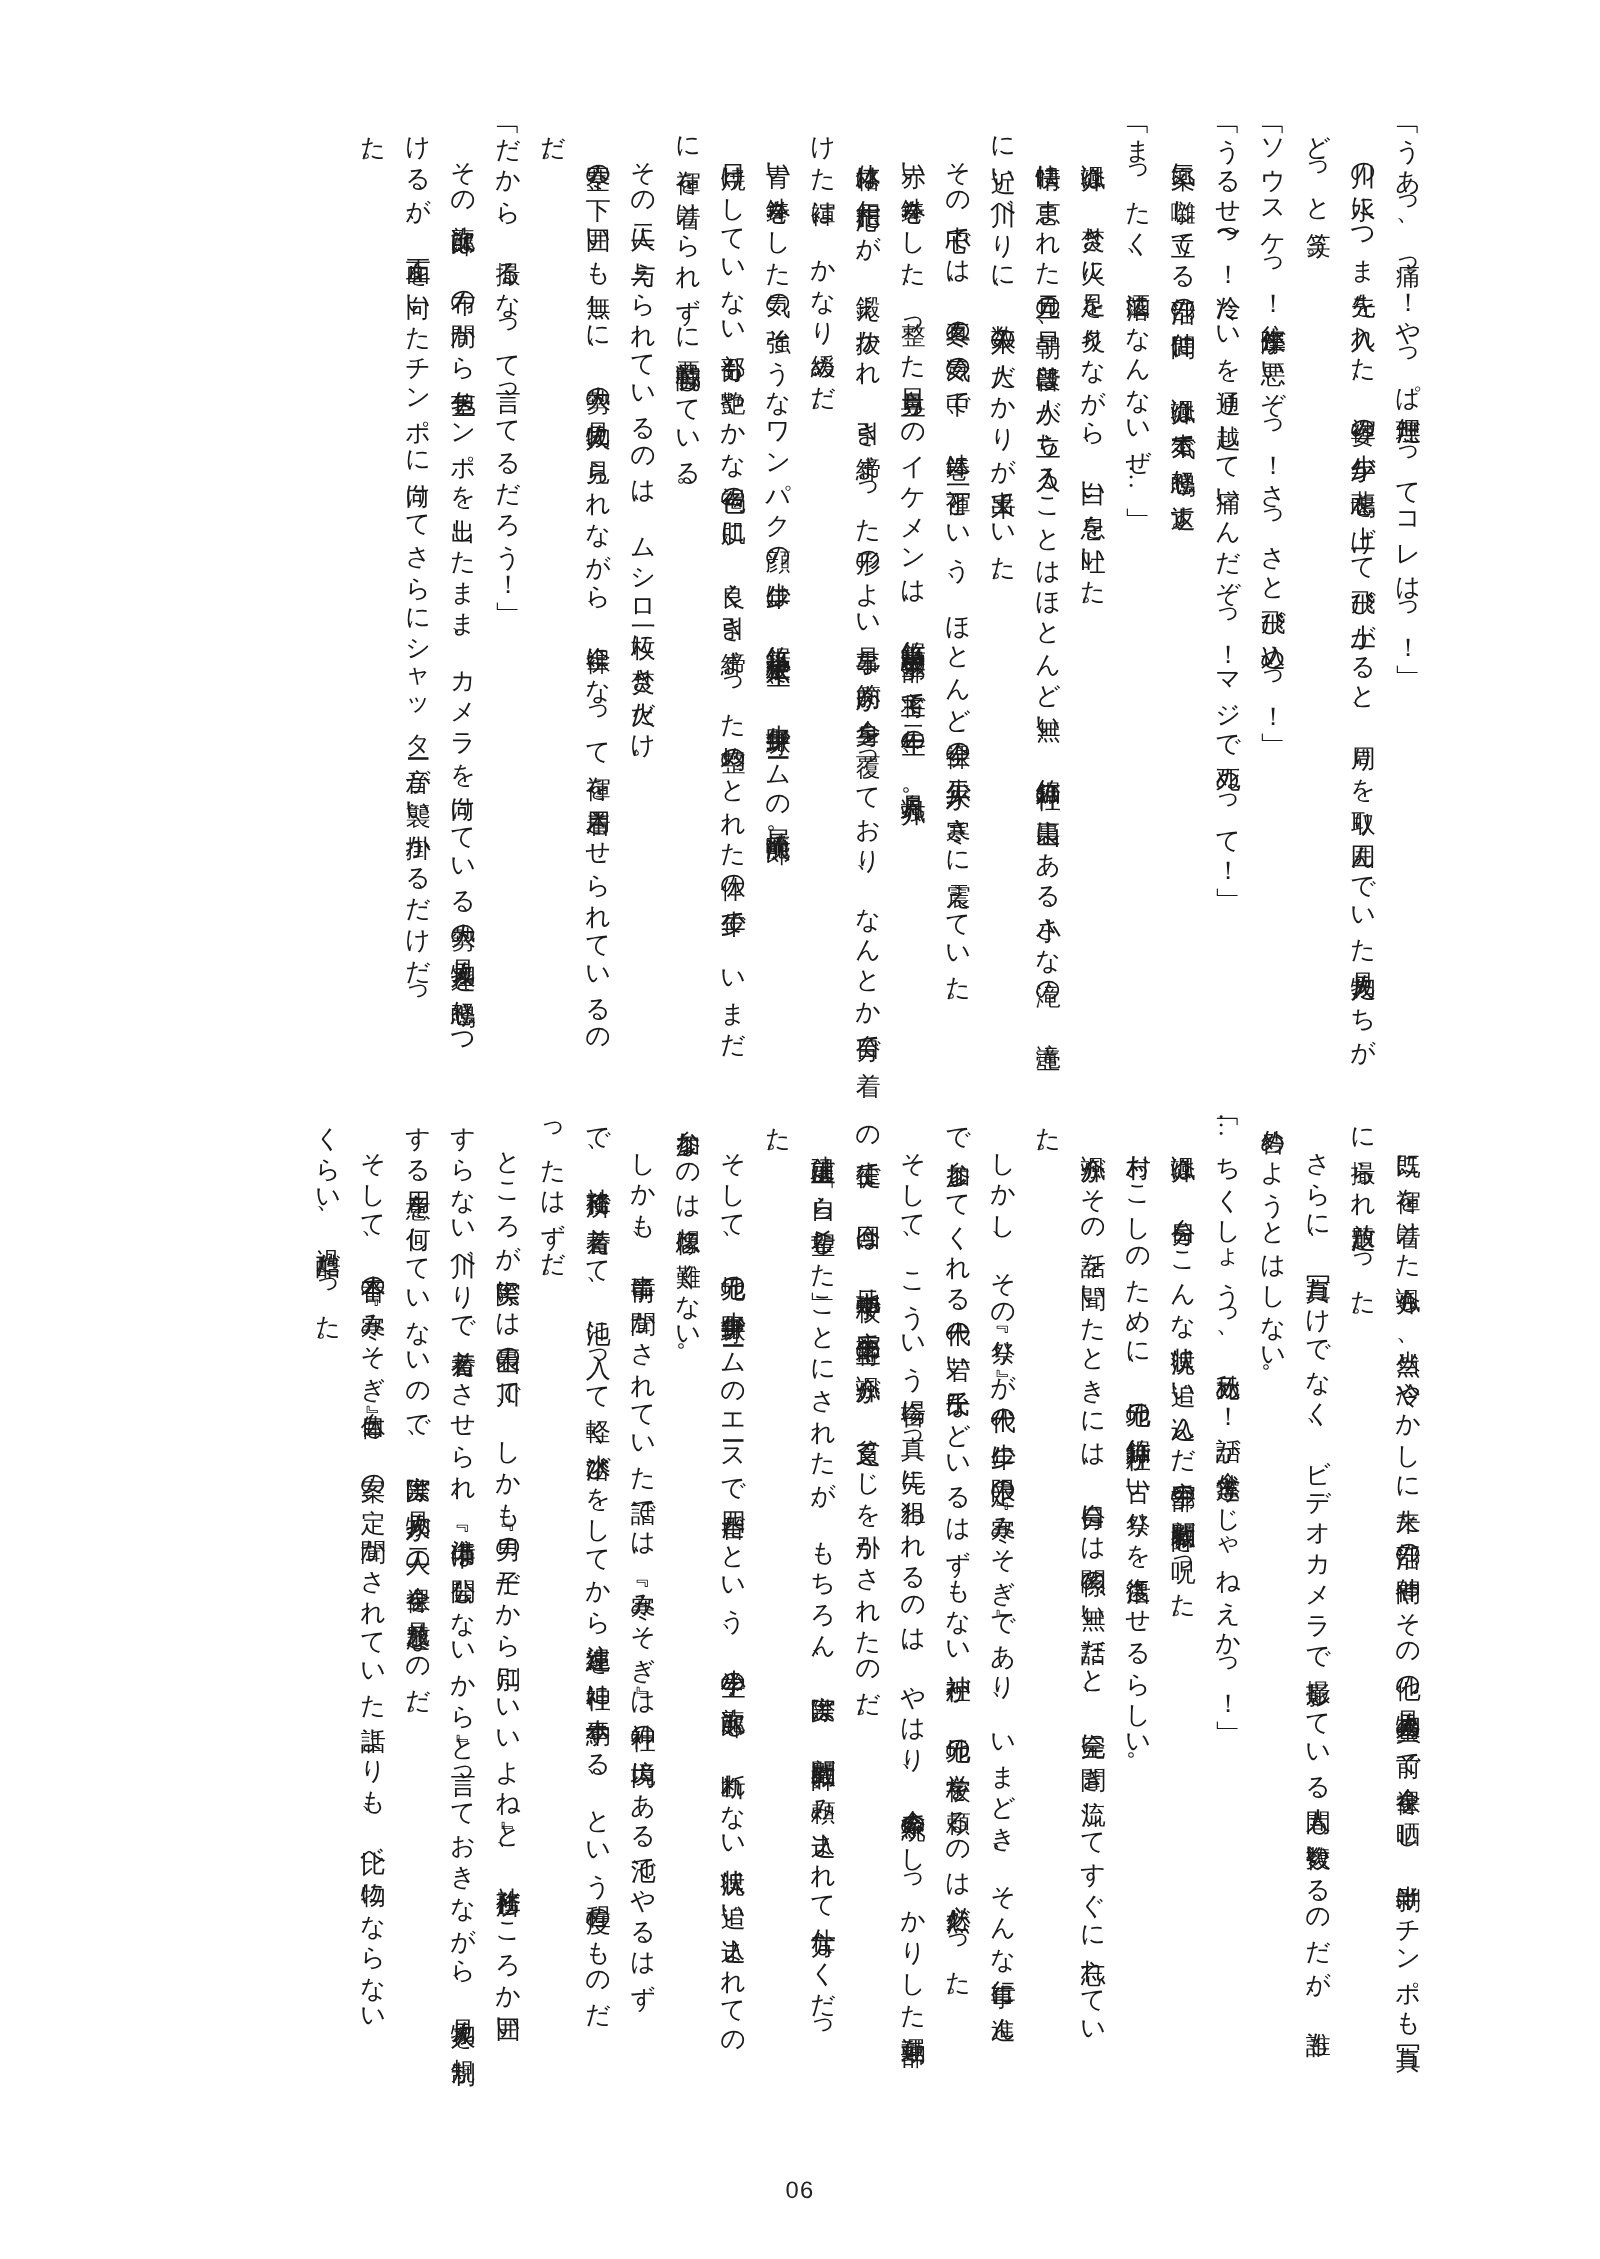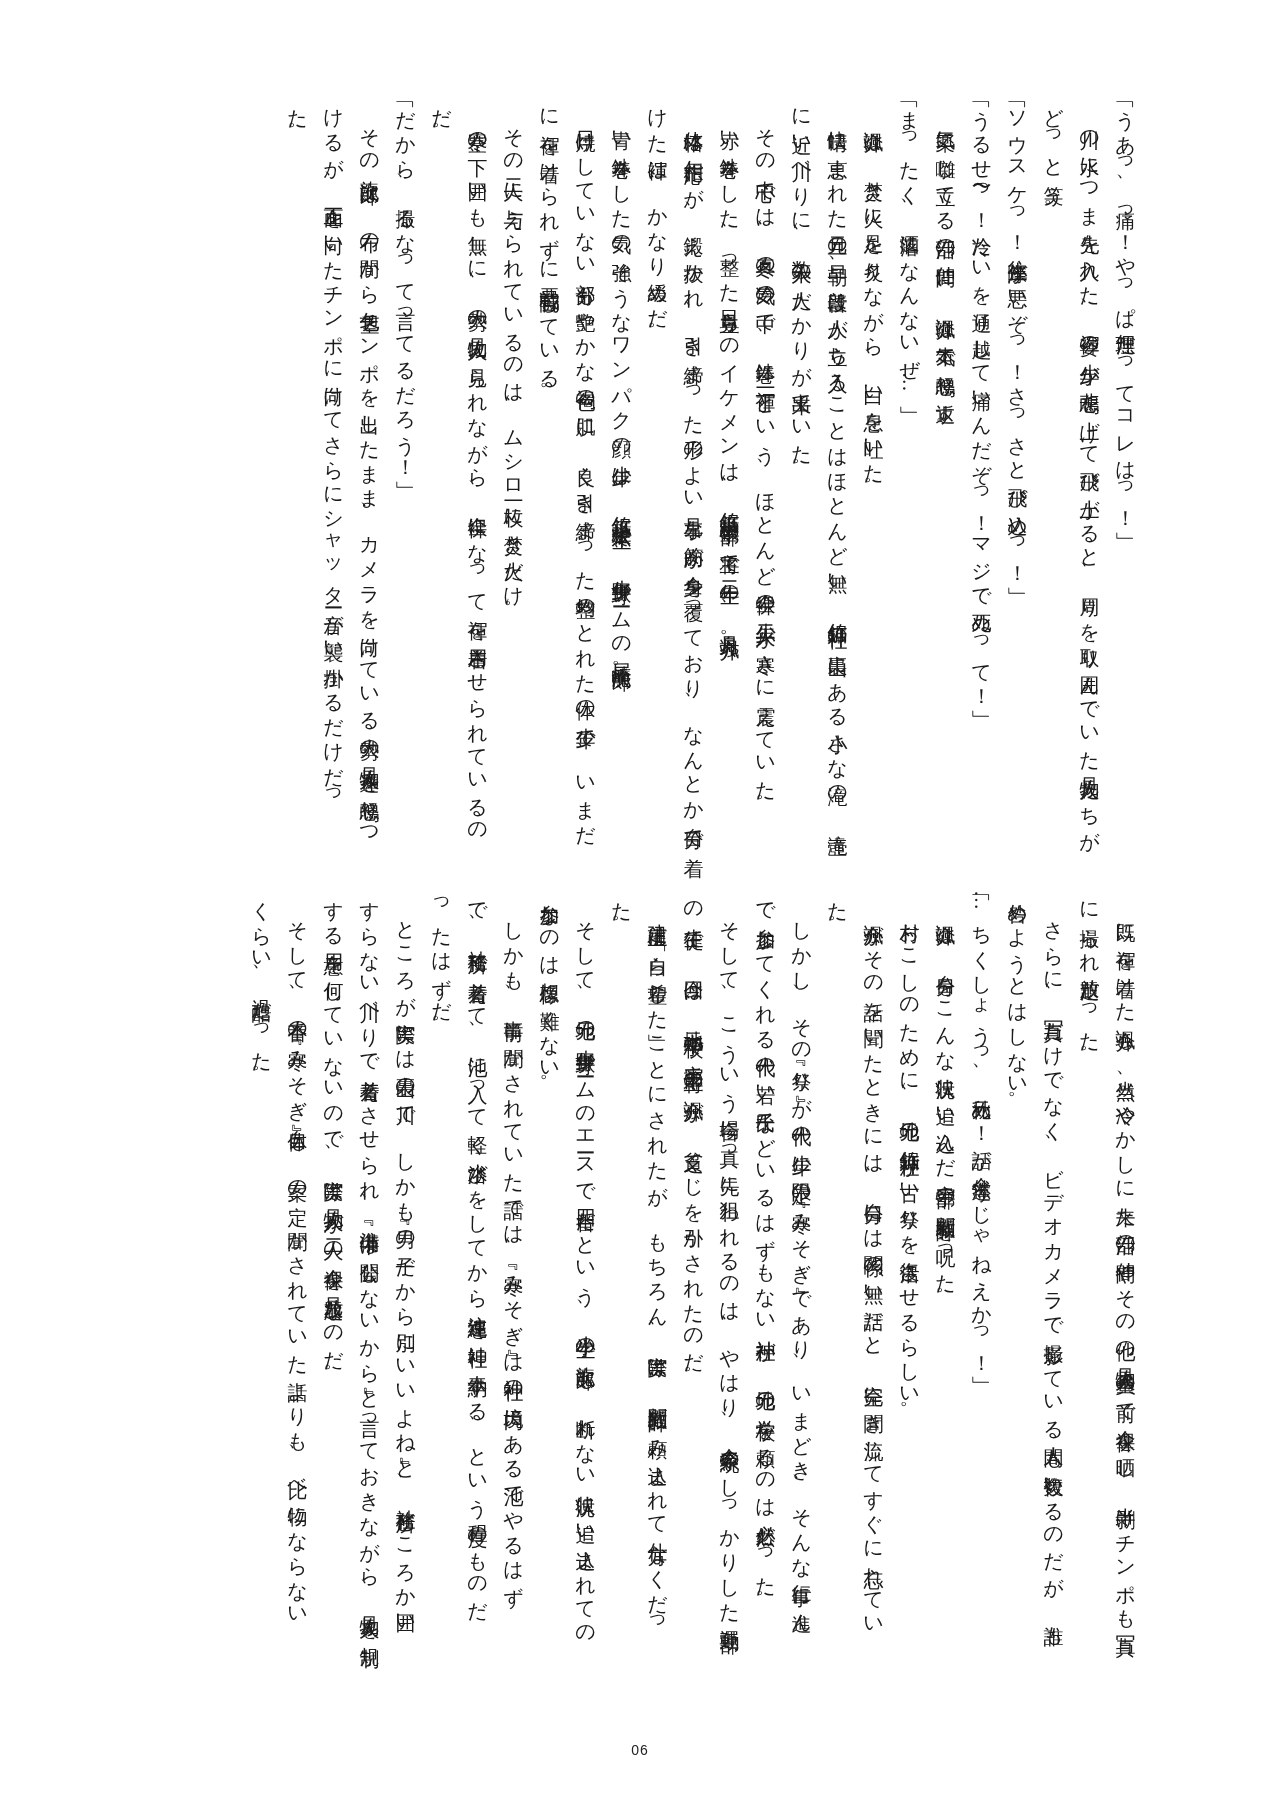--- a/index.html
+++ b/index.html
@@ -43,21 +43,21 @@
     width: 1008px;
     height: 750px;
   }
   .page-number {
     position: absolute;
     top: 1742px;
     left: 0;
     width: 1280px;
     text-align: center;
     font-family: "Liberation Sans", "DejaVu Sans", sans-serif;
-    font-size: 14px;
+    font-size: 19px;
     letter-spacing: 1px;
     color: #222222;
   }
 </style>
 </head>
 <body>
 
 <section id="top-block" class="vblock">
   <p class="dialogue">「うあっ、痛っ！やっぱ無理だってコレはっ！」</p>
   <p>川の水につま先を入れた、褌姿の少年が悲鳴を上げて飛び上がると、周りを取り囲んでいた見物人たちがどっと笑う。</p>

